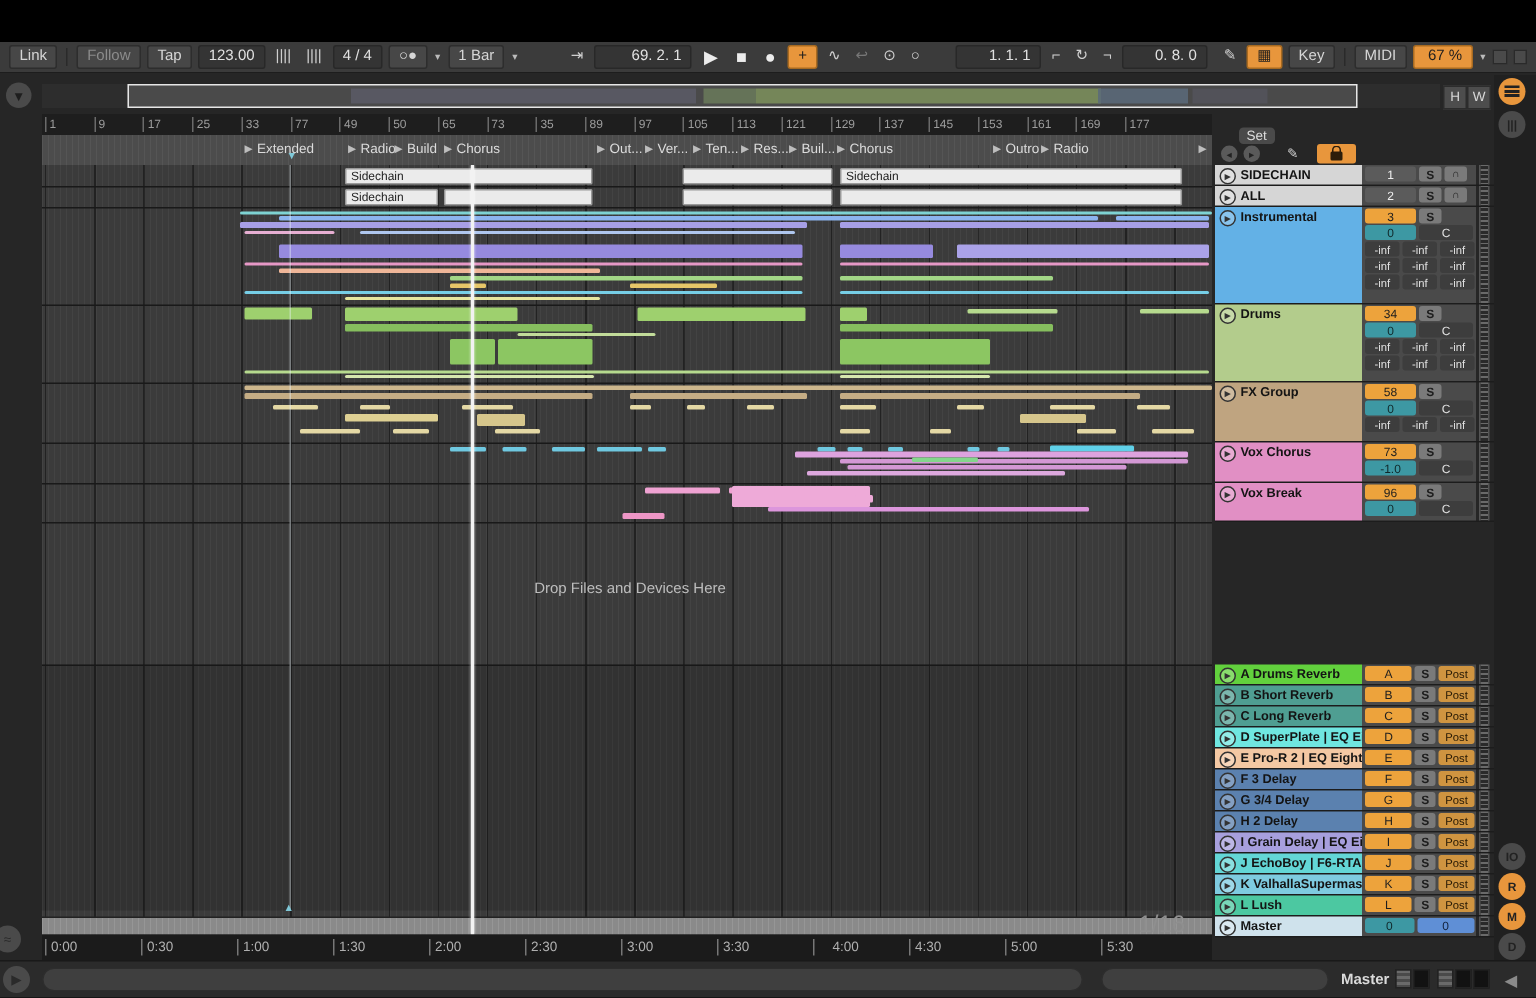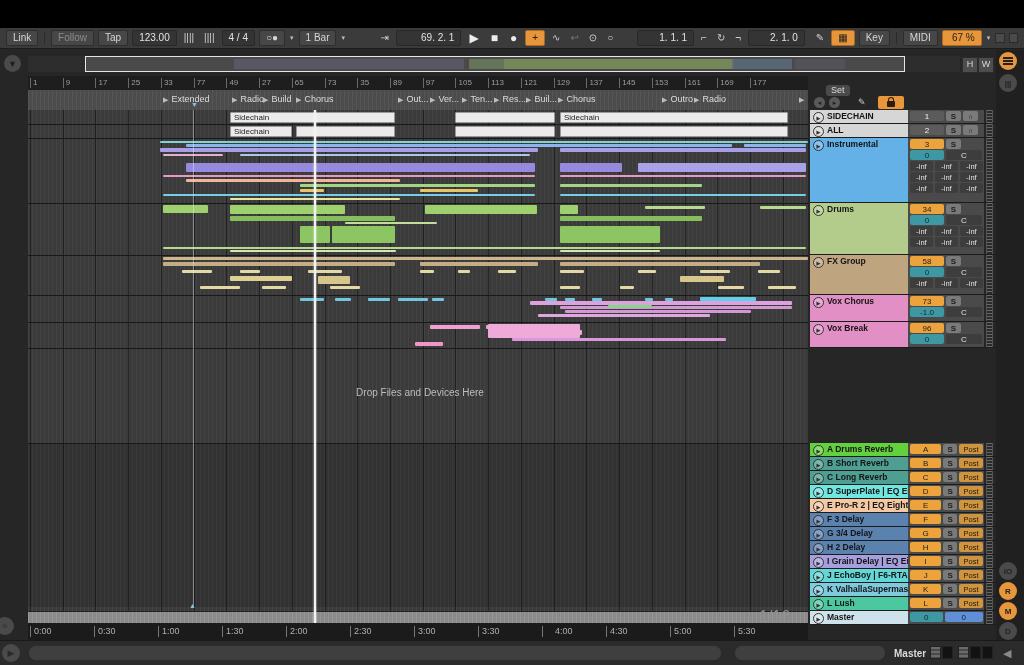--- a/index.html
+++ b/index.html
@@ -147,21 +147,21 @@
     <span class="tb orange">+</span>
     <span class="tico">∿</span>
     <span class="tico" style="color:#777">↩</span>
     <span class="tico">⊙</span>
     <span class="tico">○</span>
     <span style="width:18px"></span>
     <span class="tf" style="width:58px;text-align:right">1.  1.  1</span>
     <span class="tico">⌐</span>
     <span class="tico">↻</span>
     <span class="tico">¬</span>
-    <span class="tf" style="width:58px;text-align:right">2.  1.  0</span>
+    <span class="tf" style="width:58px;text-align:right">0.  8.  0</span>
     <span style="margin-left:auto"></span>
     <span class="tico">✎</span>
     <span class="tb orange">▦</span>
     <span class="tb">Key</span>
     <span class="tsep"></span>
     <span class="tb">MIDI</span>
     <span class="tb orange" style="min-width:26px;text-align:right">67 %</span>
     <span class="caret">▾</span>
     <span class="mini"></span>
     <span class="mini"></span>
@@ -199,21 +199,21 @@
 
   <div id="arrcol">
     <div id="bars">
         <div class="bar-num" style="left: 2px;">1</div>
         <div class="bar-num" style="left: 34.73px;">9</div>
         <div class="bar-num" style="left: 67.46px;">17</div>
         <div class="bar-num" style="left: 100.19px;">25</div>
         <div class="bar-num" style="left: 132.92px;">33</div>
         <div class="bar-num" style="left: 165.65px;">77</div>
         <div class="bar-num" style="left: 198.38px;">49</div>
-        <div class="bar-num" style="left: 231.11px;">27</div>
+        <div class="bar-num" style="left: 231.11px;">50</div>
         <div class="bar-num" style="left: 263.84px;">65</div>
         <div class="bar-num" style="left: 296.57px;">73</div>
         <div class="bar-num" style="left: 329.3px;">35</div>
         <div class="bar-num" style="left: 362.03px;">89</div>
         <div class="bar-num" style="left: 394.76px;">97</div>
         <div class="bar-num" style="left: 427.49px;">105</div>
         <div class="bar-num" style="left: 460.22px;">113</div>
         <div class="bar-num" style="left: 492.95px;">121</div>
         <div class="bar-num" style="left: 525.68px;">129</div>
         <div class="bar-num" style="left: 558.41px;">137</div>

